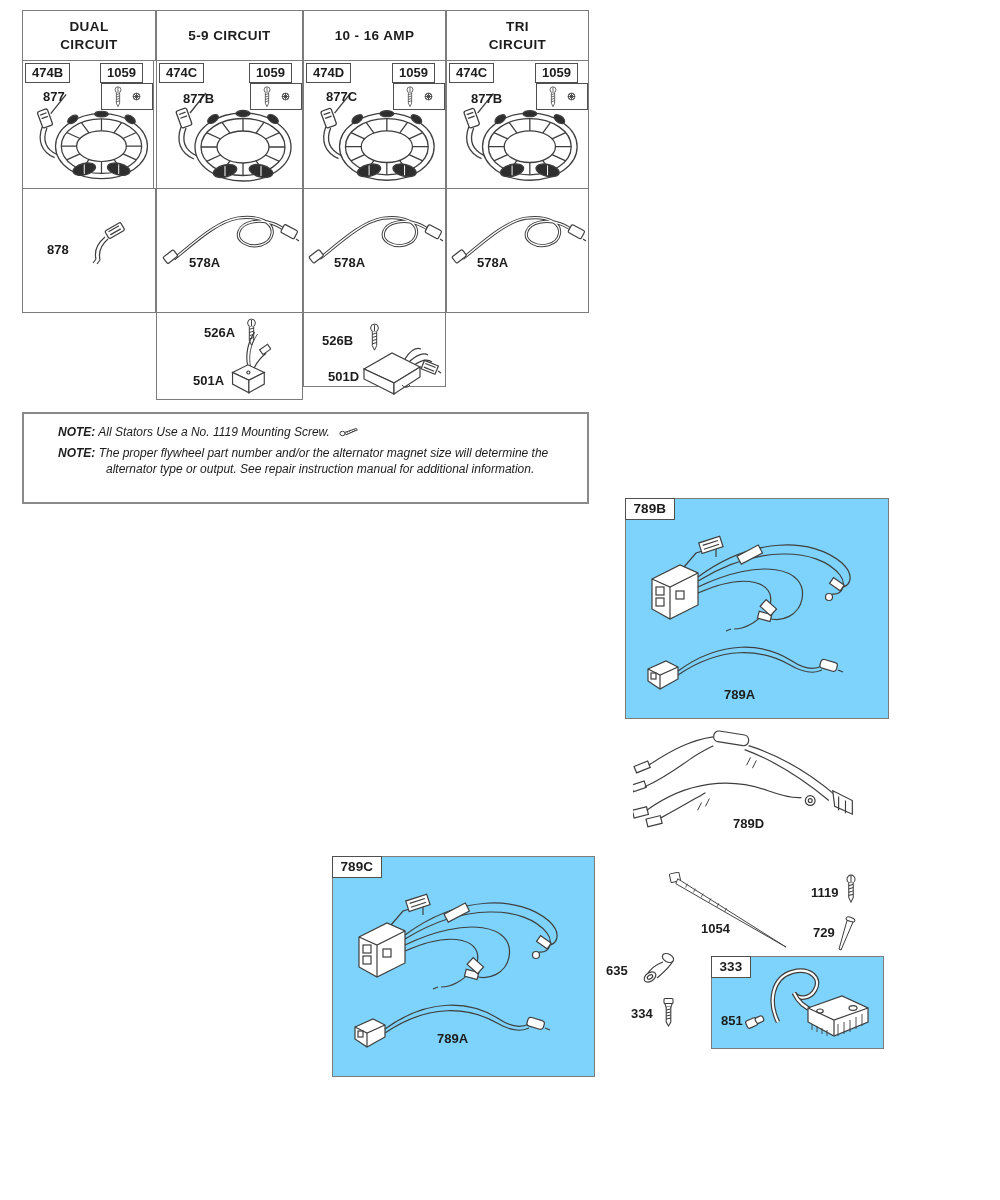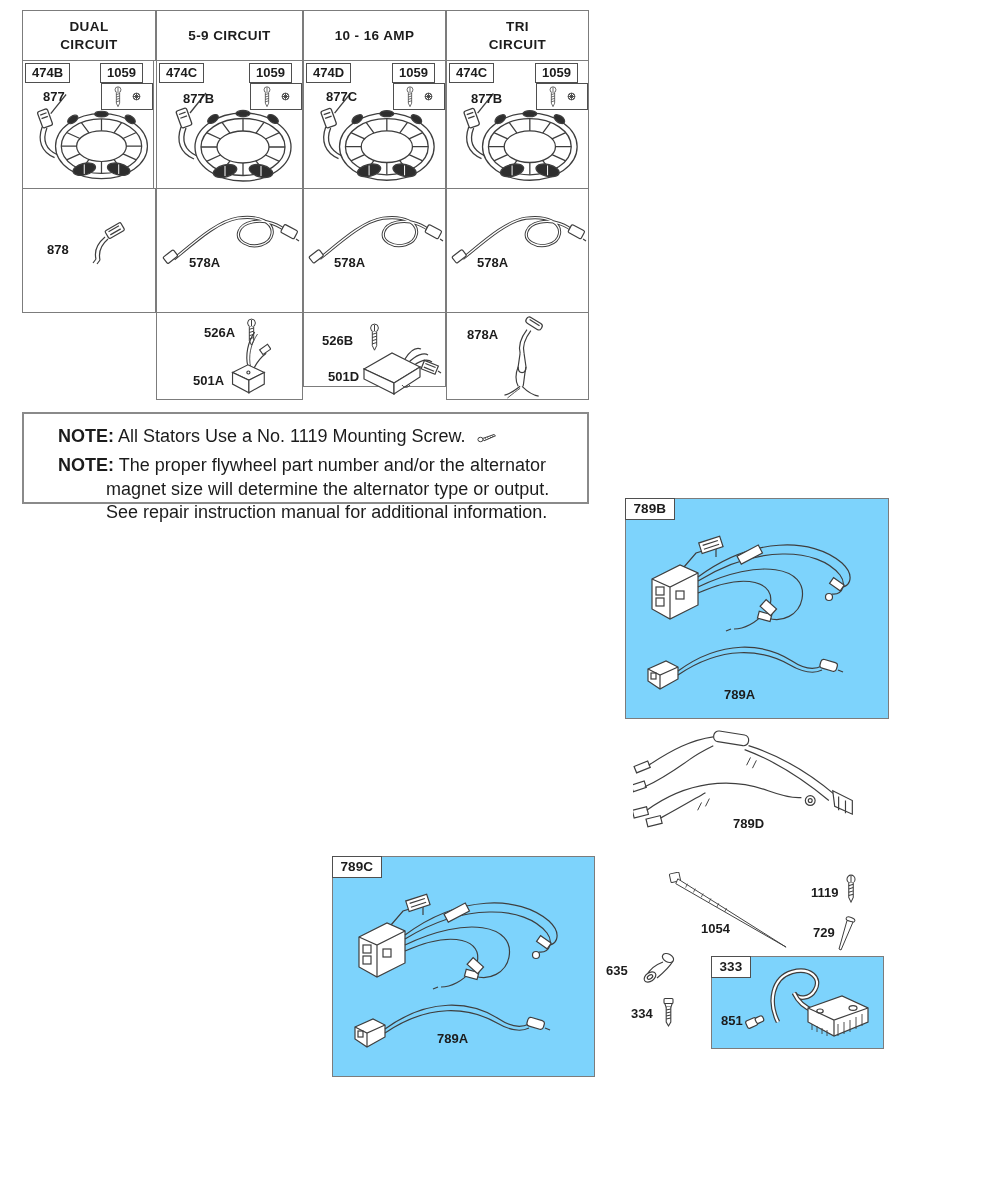--- a/index.html
+++ b/index.html
@@ -12,21 +12,21 @@
           font-size:13px;font-weight:700;background:#fff;z-index:3;white-space:nowrap;}
   .screwbox{position:absolute;box-sizing:border-box;border:1.4px solid #4f4f4f;background:#fff;
             display:flex;align-items:center;justify-content:center;gap:9px;z-index:2;}
   .lbl{position:absolute;font-size:13px;font-weight:700;z-index:3;white-space:nowrap;text-align:center;}
   .art{position:absolute;z-index:1;}
   .bigbox{position:absolute;box-sizing:border-box;border:1.4px solid #7c7c7c;background:#7dd3fc;}
   .cornerbox{position:absolute;left:-1.4px;top:-1.4px;border:1.4px solid #4f4f4f;
              padding:2px 8px 3px;font-size:13.5px;font-weight:700;background:#fff;z-index:4;}
   .notebox{position:absolute;left:22px;top:412px;width:567px;height:92px;box-sizing:border-box;
            border:2px solid #8a8a8a;background:#fff;padding:11px 12px 6px 34px;}
-  .note{font-size:18px;line-height:1.32;margin:0 0 5px 0;
+  .note{font-style:italic;font-size:12px;line-height:1.32;margin:0 0 5px 0;
         padding-left:48px;text-indent:-48px;max-width:515px;}
   .note b{font-weight:700;}
   .inline-icon{display:inline-block;vertical-align:-1px;margin-left:6px;}
 </style>
 </head>
 <body>
 
 <svg width="0" height="0" style="position:absolute" aria-hidden="true">
 <defs>
   <g id="sym-stator" stroke="#3e3e3e" fill="none" stroke-width="1.3">
@@ -363,26 +363,20 @@
   <div class="cell" style="left:303px;top:312px;width:143px;height:75px">
     <div class="lbl" style="left:18px;top:20px">526B</div>
     <svg class="art" style="left:64px;top:10px;width:13px;height:29px" viewBox="0 0 14 32">
         <use href="#sym-screw"></use>
       </svg>
     <div class="lbl" style="left:24px;top:56px">501D</div>
     <svg class="art" style="left:54px;top:26px;width:84px;height:58px" viewBox="0 0 84 58">
         <use href="#sym-regulator"></use>
       </svg>
   </div>
-  <div class="cell" style="left:446px;top:312px;width:143px;height:88px">
-    <div class="lbl" style="left:20px;top:14px">878A</div>
-    <svg class="art" style="left:56px;top:3px;width:44px;height:84px" viewBox="0 0 44 86">
-        <use href="#sym-wire878a"></use>
-      </svg>
-  </div>
 
   <div class="notebox">
     <p class="note">
       <b>NOTE:</b>
       <span>All Stators Use  a No. 1119 Mounting Screw.</span>
       <svg class="inline-icon" width="20" height="12" viewBox="0 0 20 12">
           <use href="#sym-notescrew"></use>
         </svg>
     </p>
     <p class="note">

